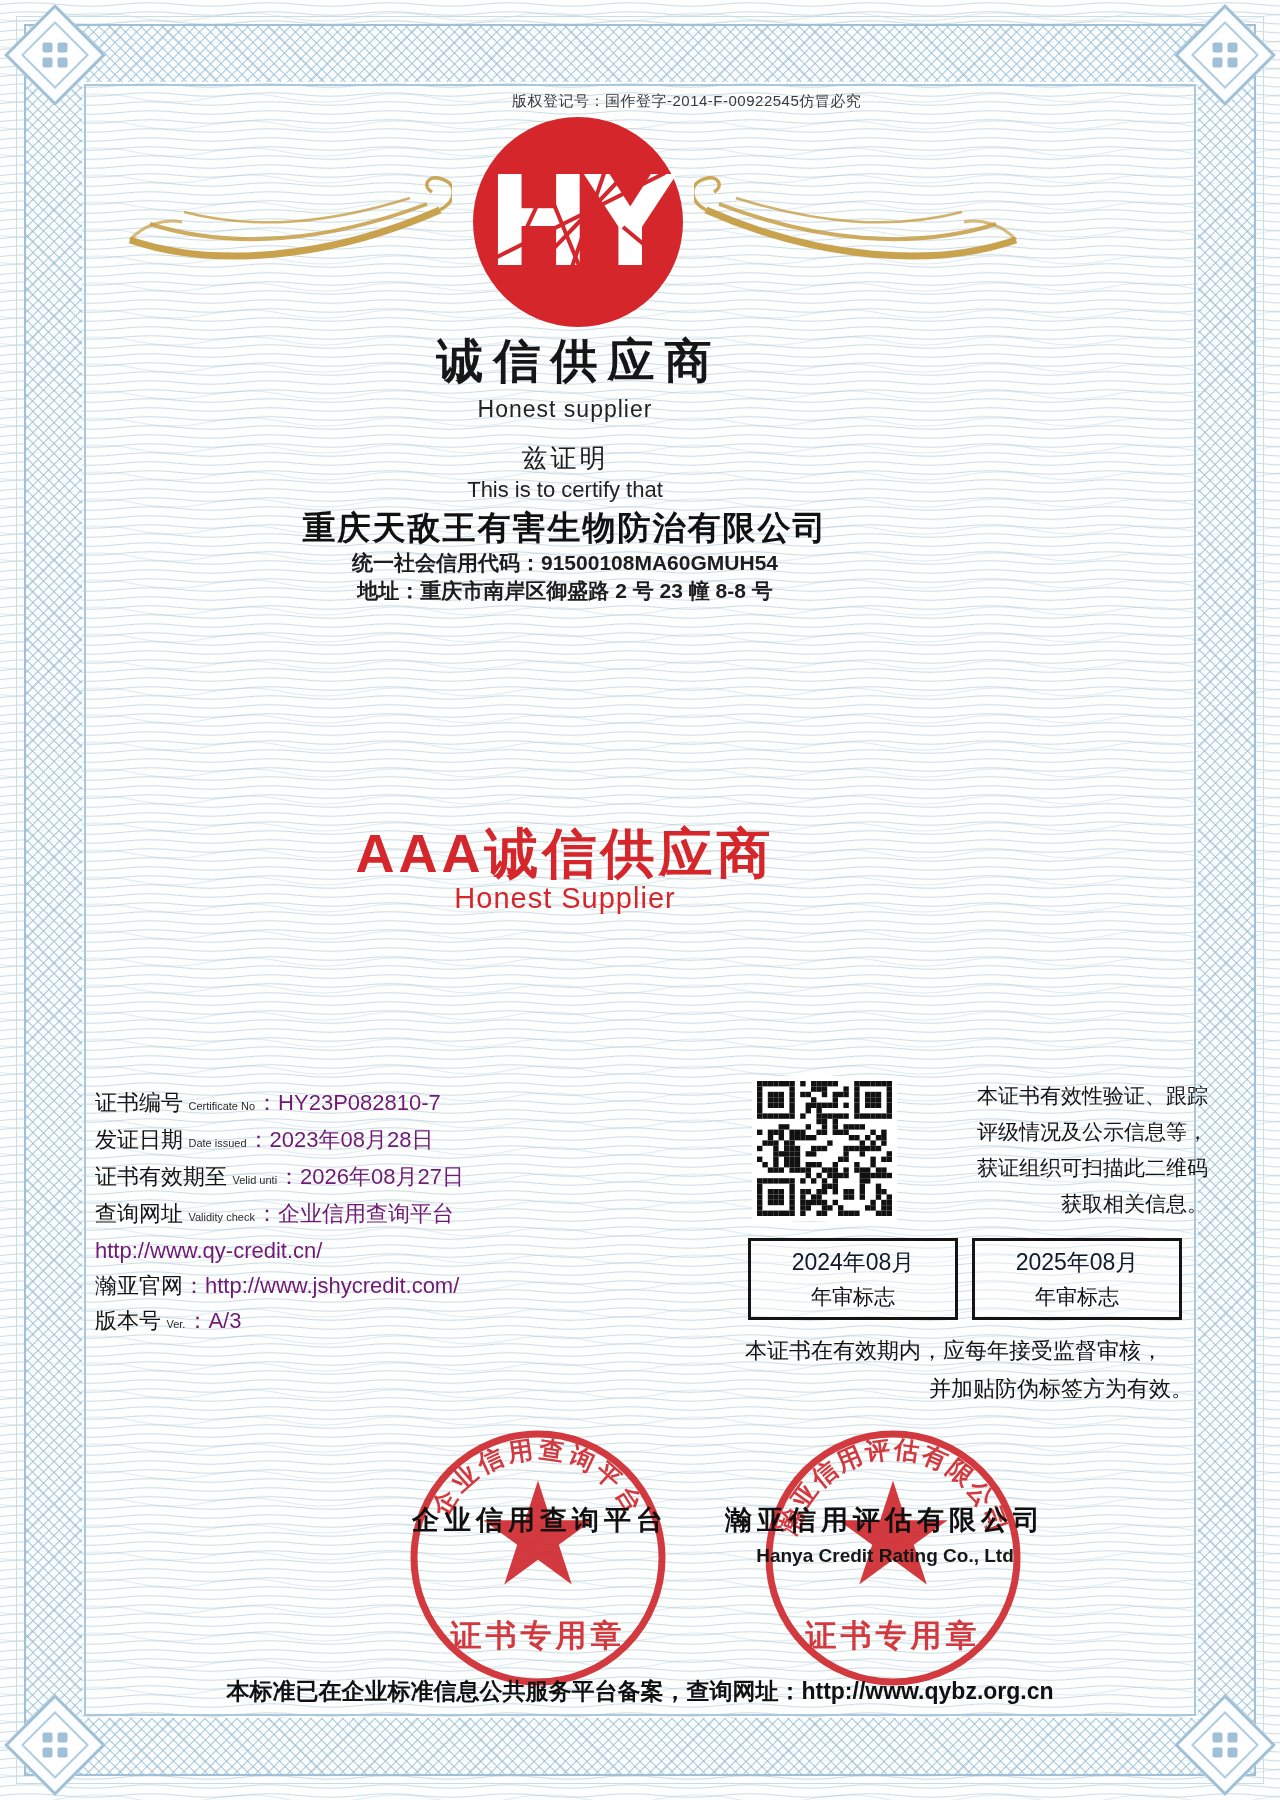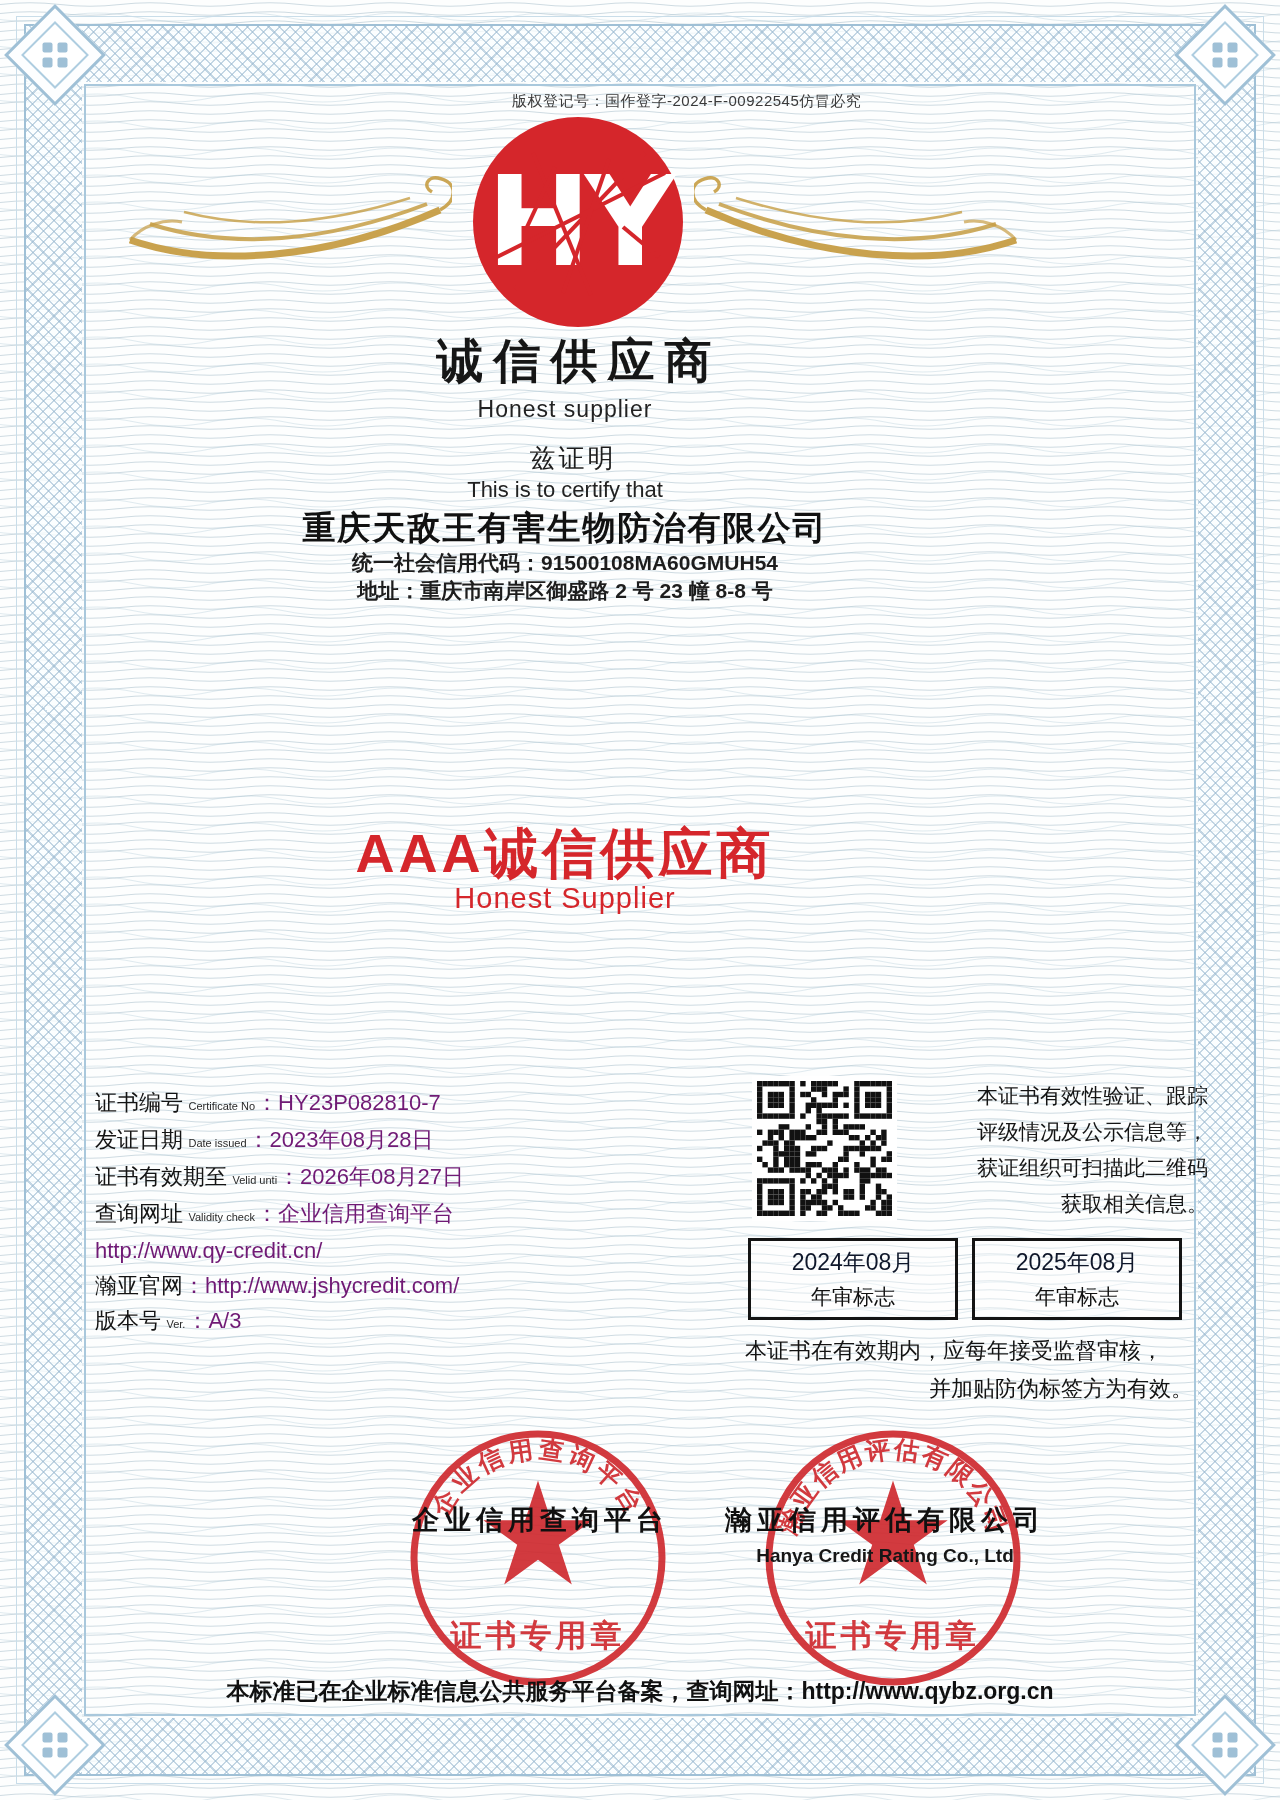--- a/index.html
+++ b/index.html
@@ -32,21 +32,21 @@
   .corner.bl{left:-5px;bottom:-5px;} .corner.br{right:-5px;bottom:-5px;}
   
   .content{position:absolute;inset:0;z-index:3;}
   .abs{position:absolute;}
   .copyright{left:512px;top:92px;font-size:15px;color:#3a3a3a;letter-spacing:.5px;}
   .logo-svg{left:463px;top:107px;}
   .flourish{left:122px;top:168px;}
   .flourish.right{left:694px;transform:scaleX(-1);}
   .title-cn{left:0;width:1134px;top:330px;text-align:center;font-size:47px;font-weight:600;letter-spacing:10px;color:#161616;padding-left:12px;}
   .title-en{left:0;width:1130px;top:396px;text-align:center;font-size:23px;color:#222;letter-spacing:1px;}
-  .certify-cn{left:8px;width:1130px;top:441px;text-align:center;font-size:26px;color:#1d1d1d;letter-spacing:3px;}
+  .certify-cn{left:0;width:1130px;top:441px;text-align:center;font-size:26px;color:#1d1d1d;letter-spacing:3px;}
   .certify-en{left:0;width:1130px;top:477px;text-align:center;font-size:22px;color:#222;}
   .company{left:0;width:1130px;top:506px;text-align:center;font-size:33px;font-weight:700;letter-spacing:2px;color:#111;}
   .credit-code{left:0;width:1130px;top:549px;text-align:center;font-size:21px;font-weight:600;color:#1d1d1d;}
   .address{left:0;width:1130px;top:577px;text-align:center;font-size:21px;font-weight:600;color:#1d1d1d;}
   .award-cn{left:0;width:1130px;top:818px;text-align:center;font-size:54px;font-weight:700;letter-spacing:4px;color:#d5262b;}
   .award-en{left:0;width:1130px;top:882px;text-align:center;font-size:29px;color:#d5262b;letter-spacing:1px;}
   
   .details{left:95px;top:1086px;width:560px;}
   .drow{line-height:33px;white-space:nowrap;}
   .drow .cn{font-size:22px;font-weight:500;color:#141414;}
@@ -133,21 +133,21 @@
       <div class="dots">
         <i></i>
         <i></i>
         <i></i>
         <i></i>
       </div>
     </div>
 
   <div class="content">
 
-    <div class="abs copyright">版权登记号：国作登字-2024-F-00922545仿冒必究</div>
+    <div class="abs copyright">版权登记号：国作登字-2014-F-00922545仿冒必究</div>
 
     <svg class="abs flourish" width="330" height="125" viewBox="0 0 330 125">
       <g fill="none" stroke="#c69d44">
         <path d="M8,72 C90,100 205,92 318,42" stroke-width="7" opacity=".95"></path>
         <path d="M28,56 C110,82 205,74 305,36" stroke-width="4" opacity=".85"></path>
         <path d="M62,44 C132,62 205,56 288,30" stroke-width="2.5" opacity=".8"></path>
         <path d="M318,42 C336,32 336,14 316,10 C306,8 300,18 310,24" stroke-width="3.5" opacity=".9"></path>
         <path d="M8,72 C20,58 42,50 60,54" stroke-width="3" opacity=".7"></path>
       </g>
     </svg>

